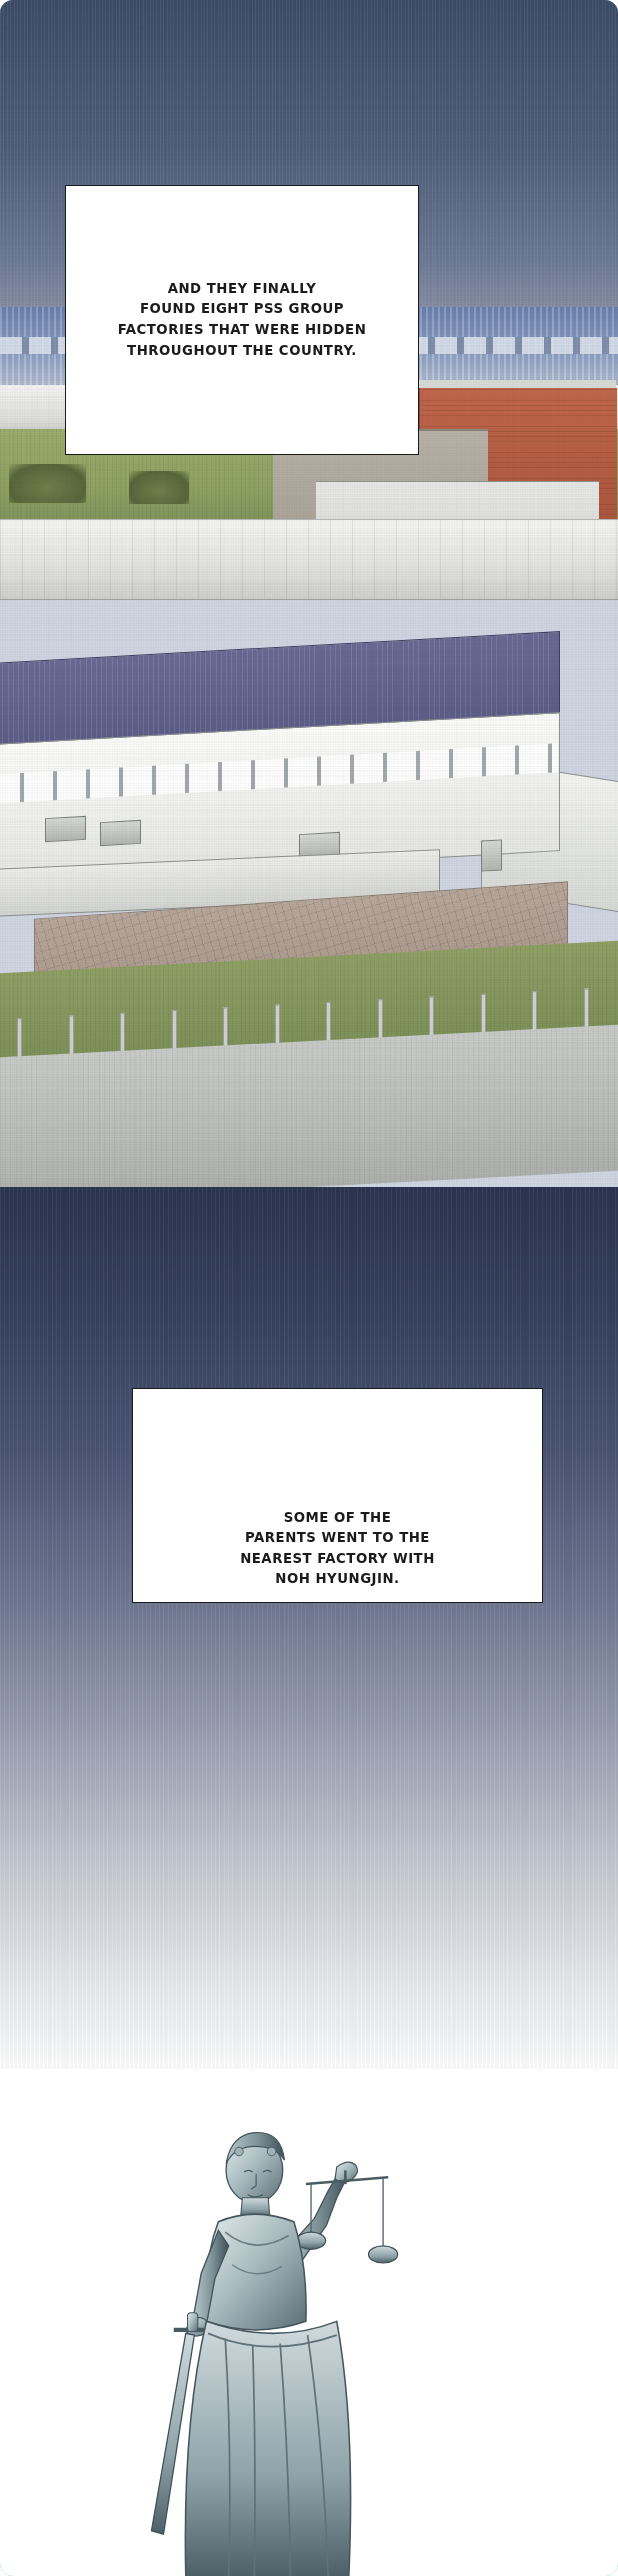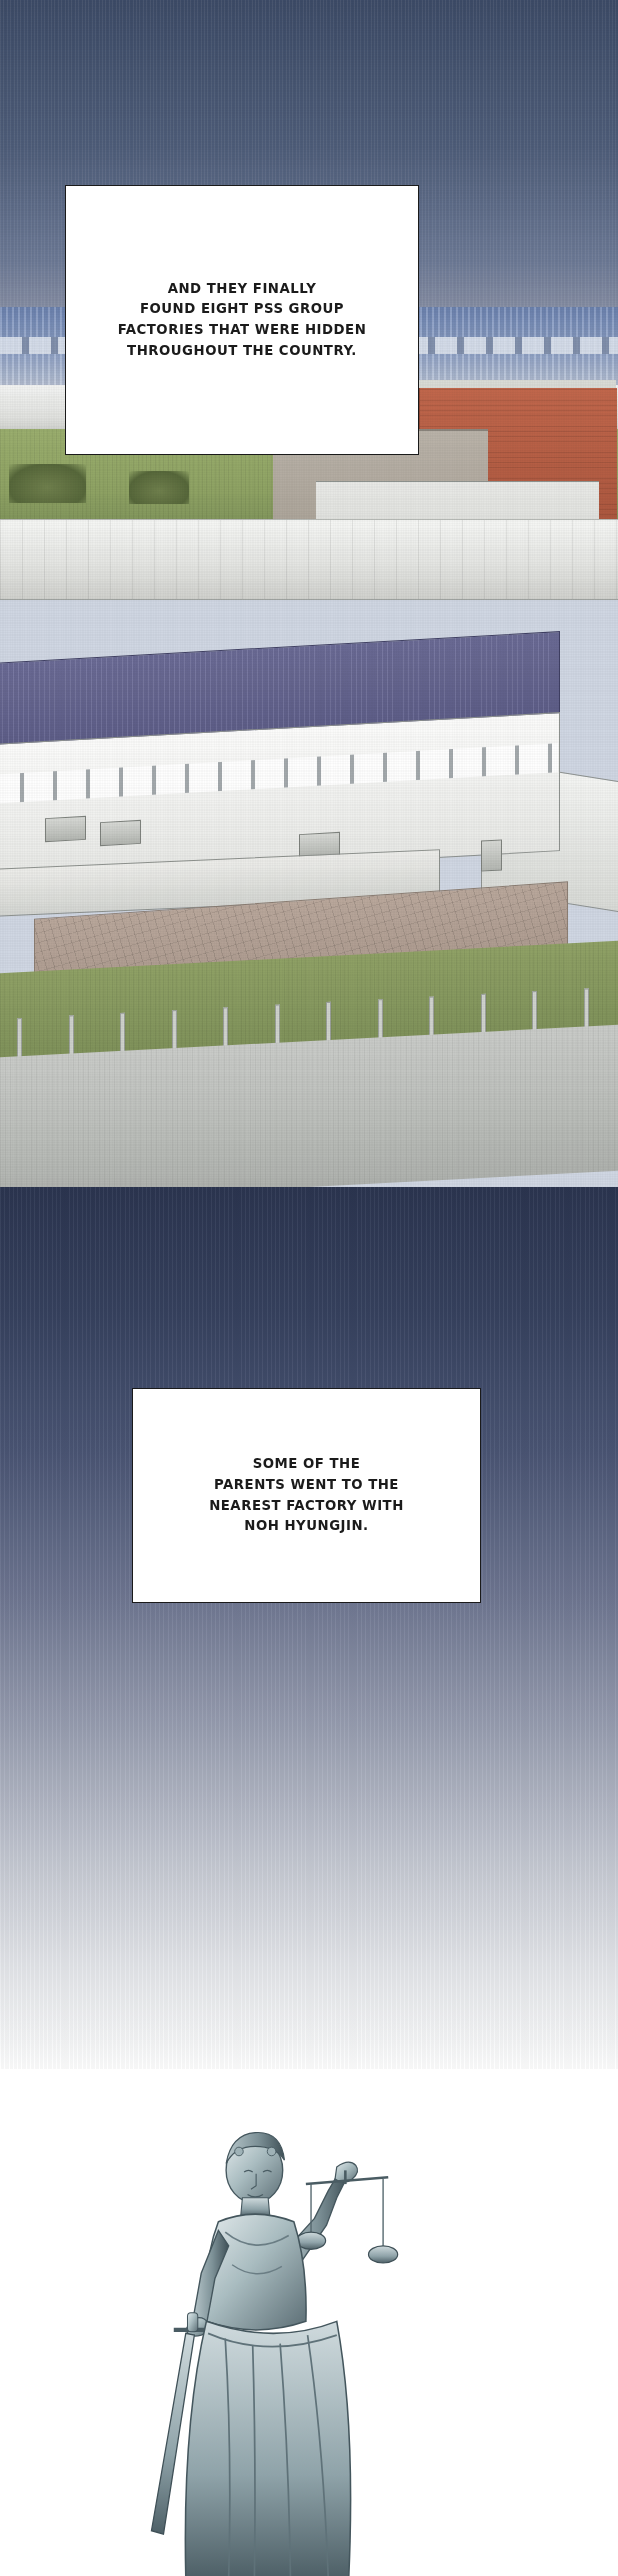--- a/index.html
+++ b/index.html
@@ -9,20 +9,21 @@
   }
   body {
     font-family: "DejaVu Sans", sans-serif;
   }
   .page {
     position: relative;
     width: 618px;
     height: 2576px;
     overflow: hidden;
     background: #14b8a6;
+    border-radius: 13px;
   }
 
   
   .panel1 {
     position: absolute;
     left: 0; top: 0;
     width: 618px; height: 1187px;
     overflow: hidden;
     background: #cfd6e2;
   }
@@ -287,21 +288,21 @@
     color: #1b1b1b;
     text-transform: uppercase;
     white-space: pre-line;
   }
   #caption-1 {
     left: 65px; top: 185px;
     width: 354px; height: 270px;
   }
   #caption-2 {
     left: 132px; top: 1388px;
-    width: 349px; height: 215px;
+    width: 411px; height: 215px; align-items: flex-end;
   }
 </style>
 </head>
 <body>
 
 <div class="page">
 
   <div class="panel1">
     <div class="p1-sky"></div>
     <div class="p1-bluebuild"></div>

